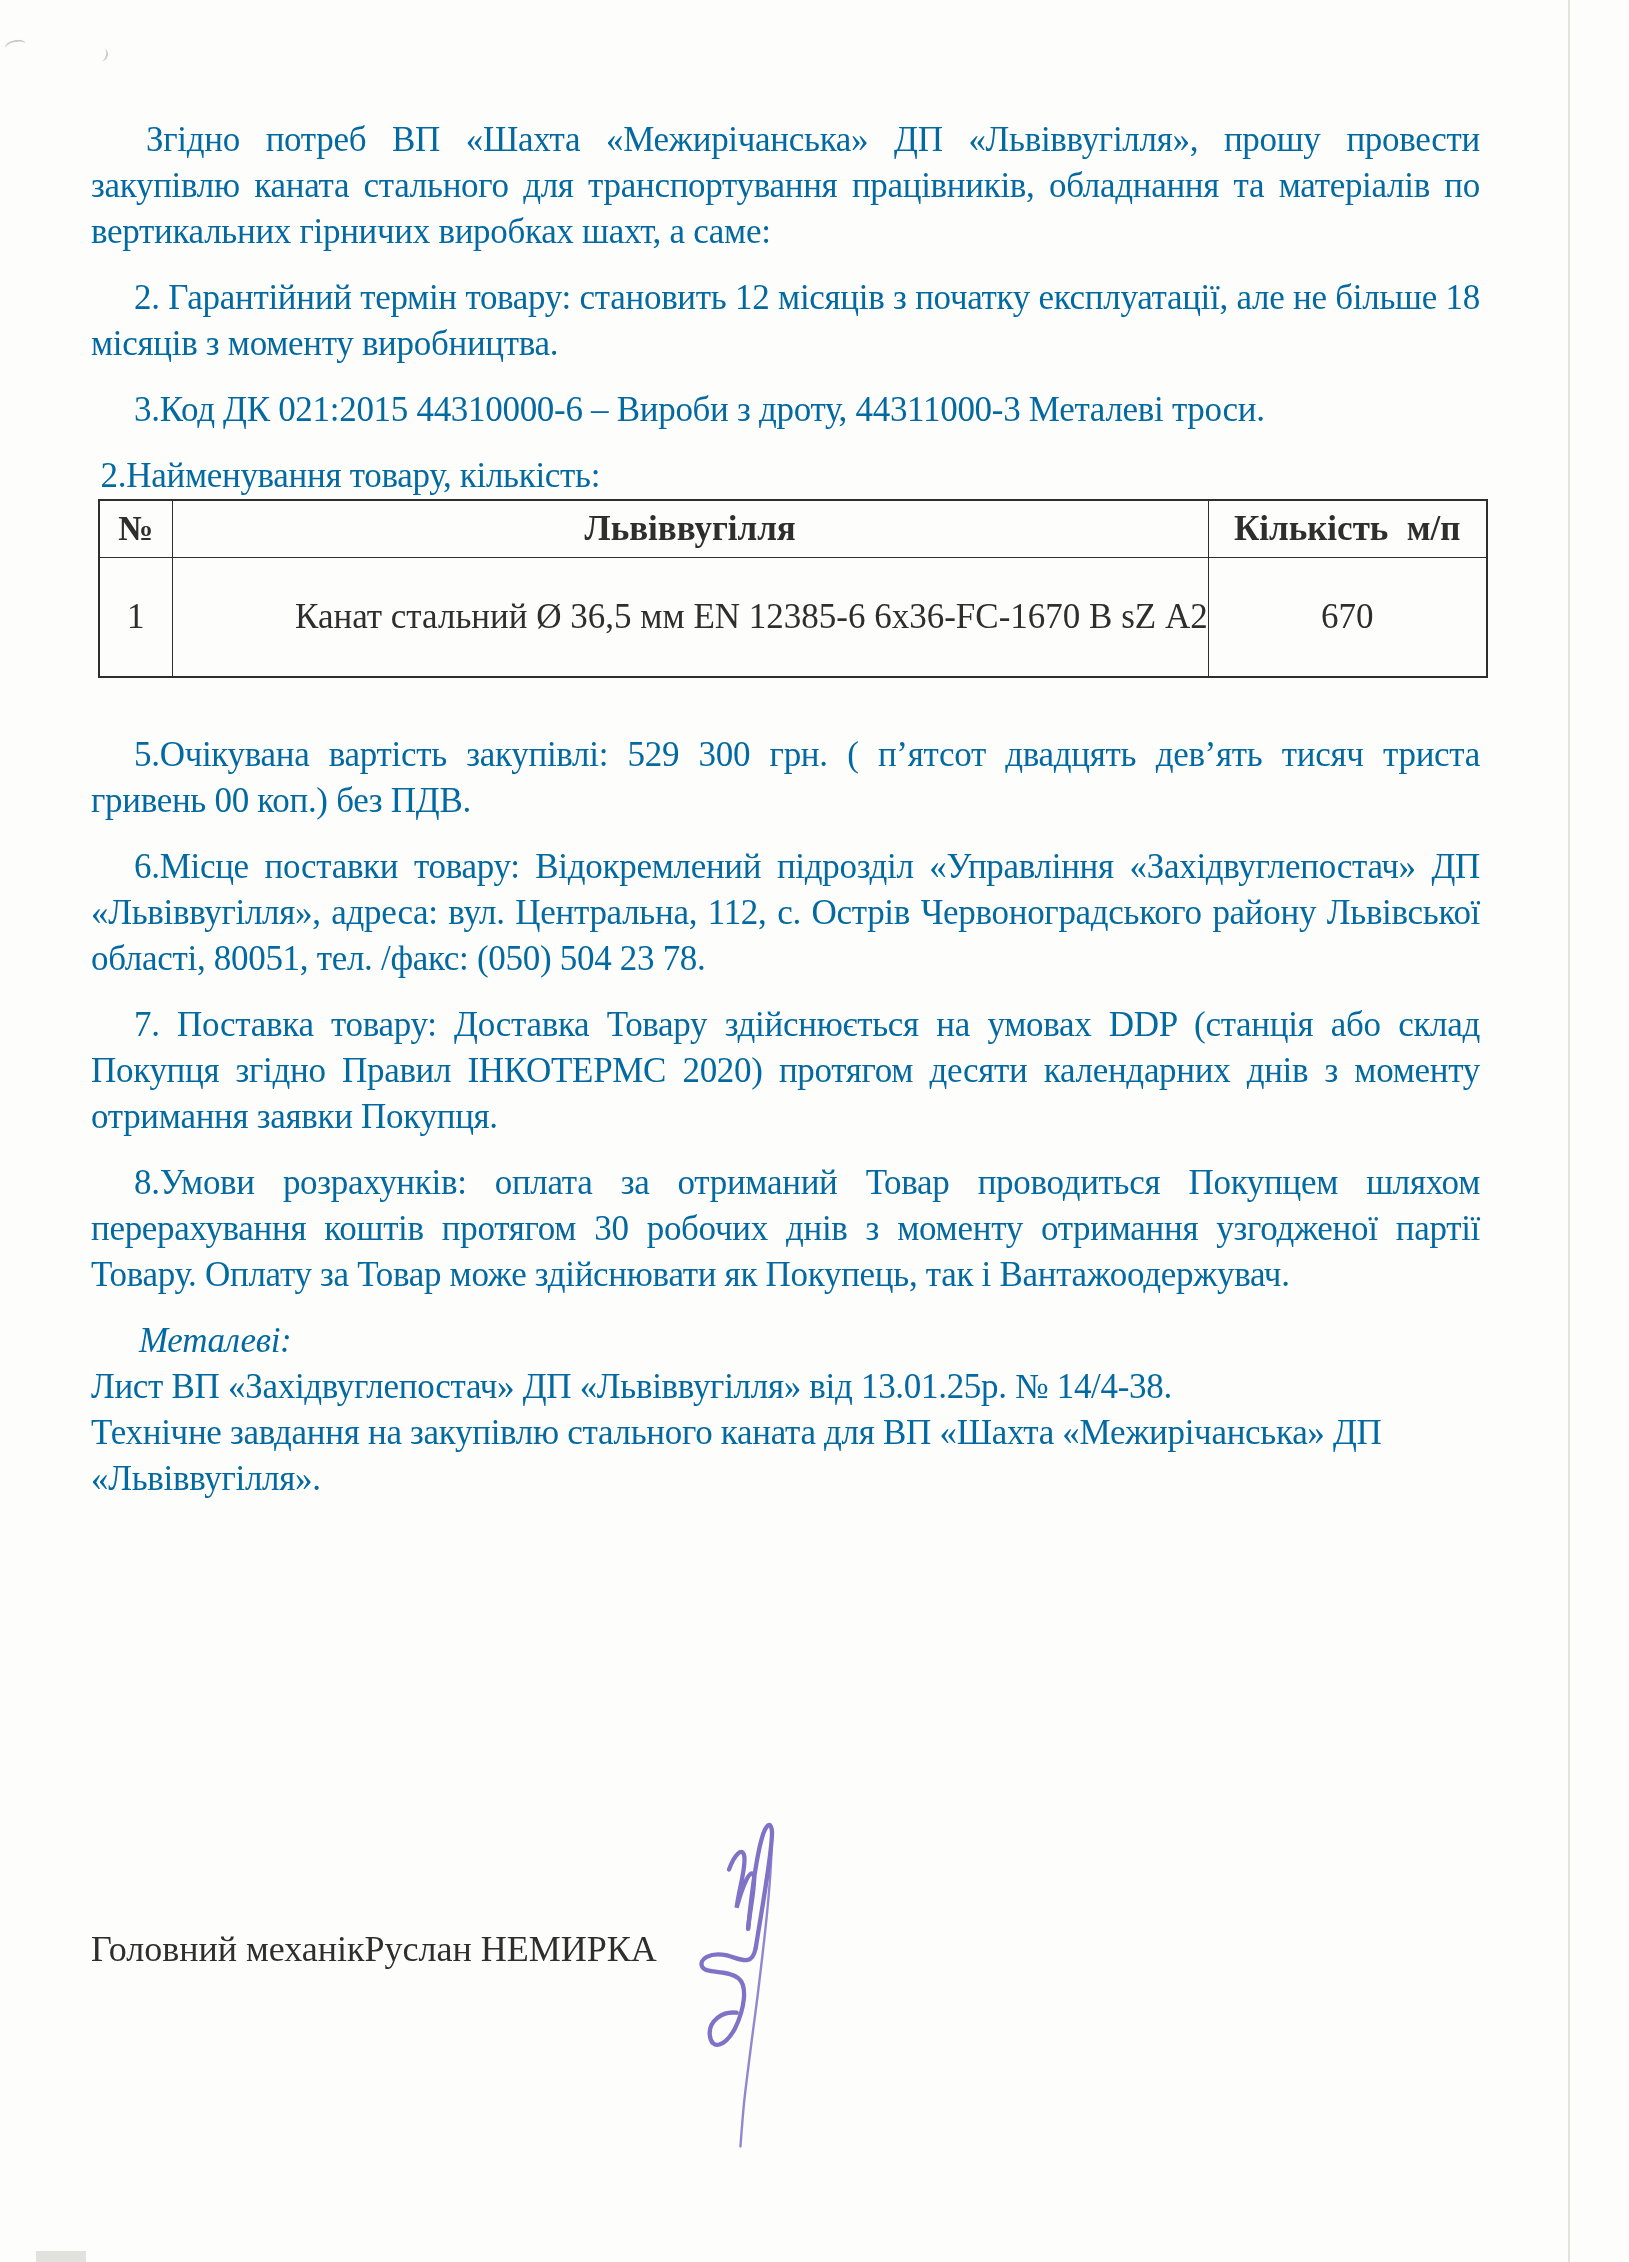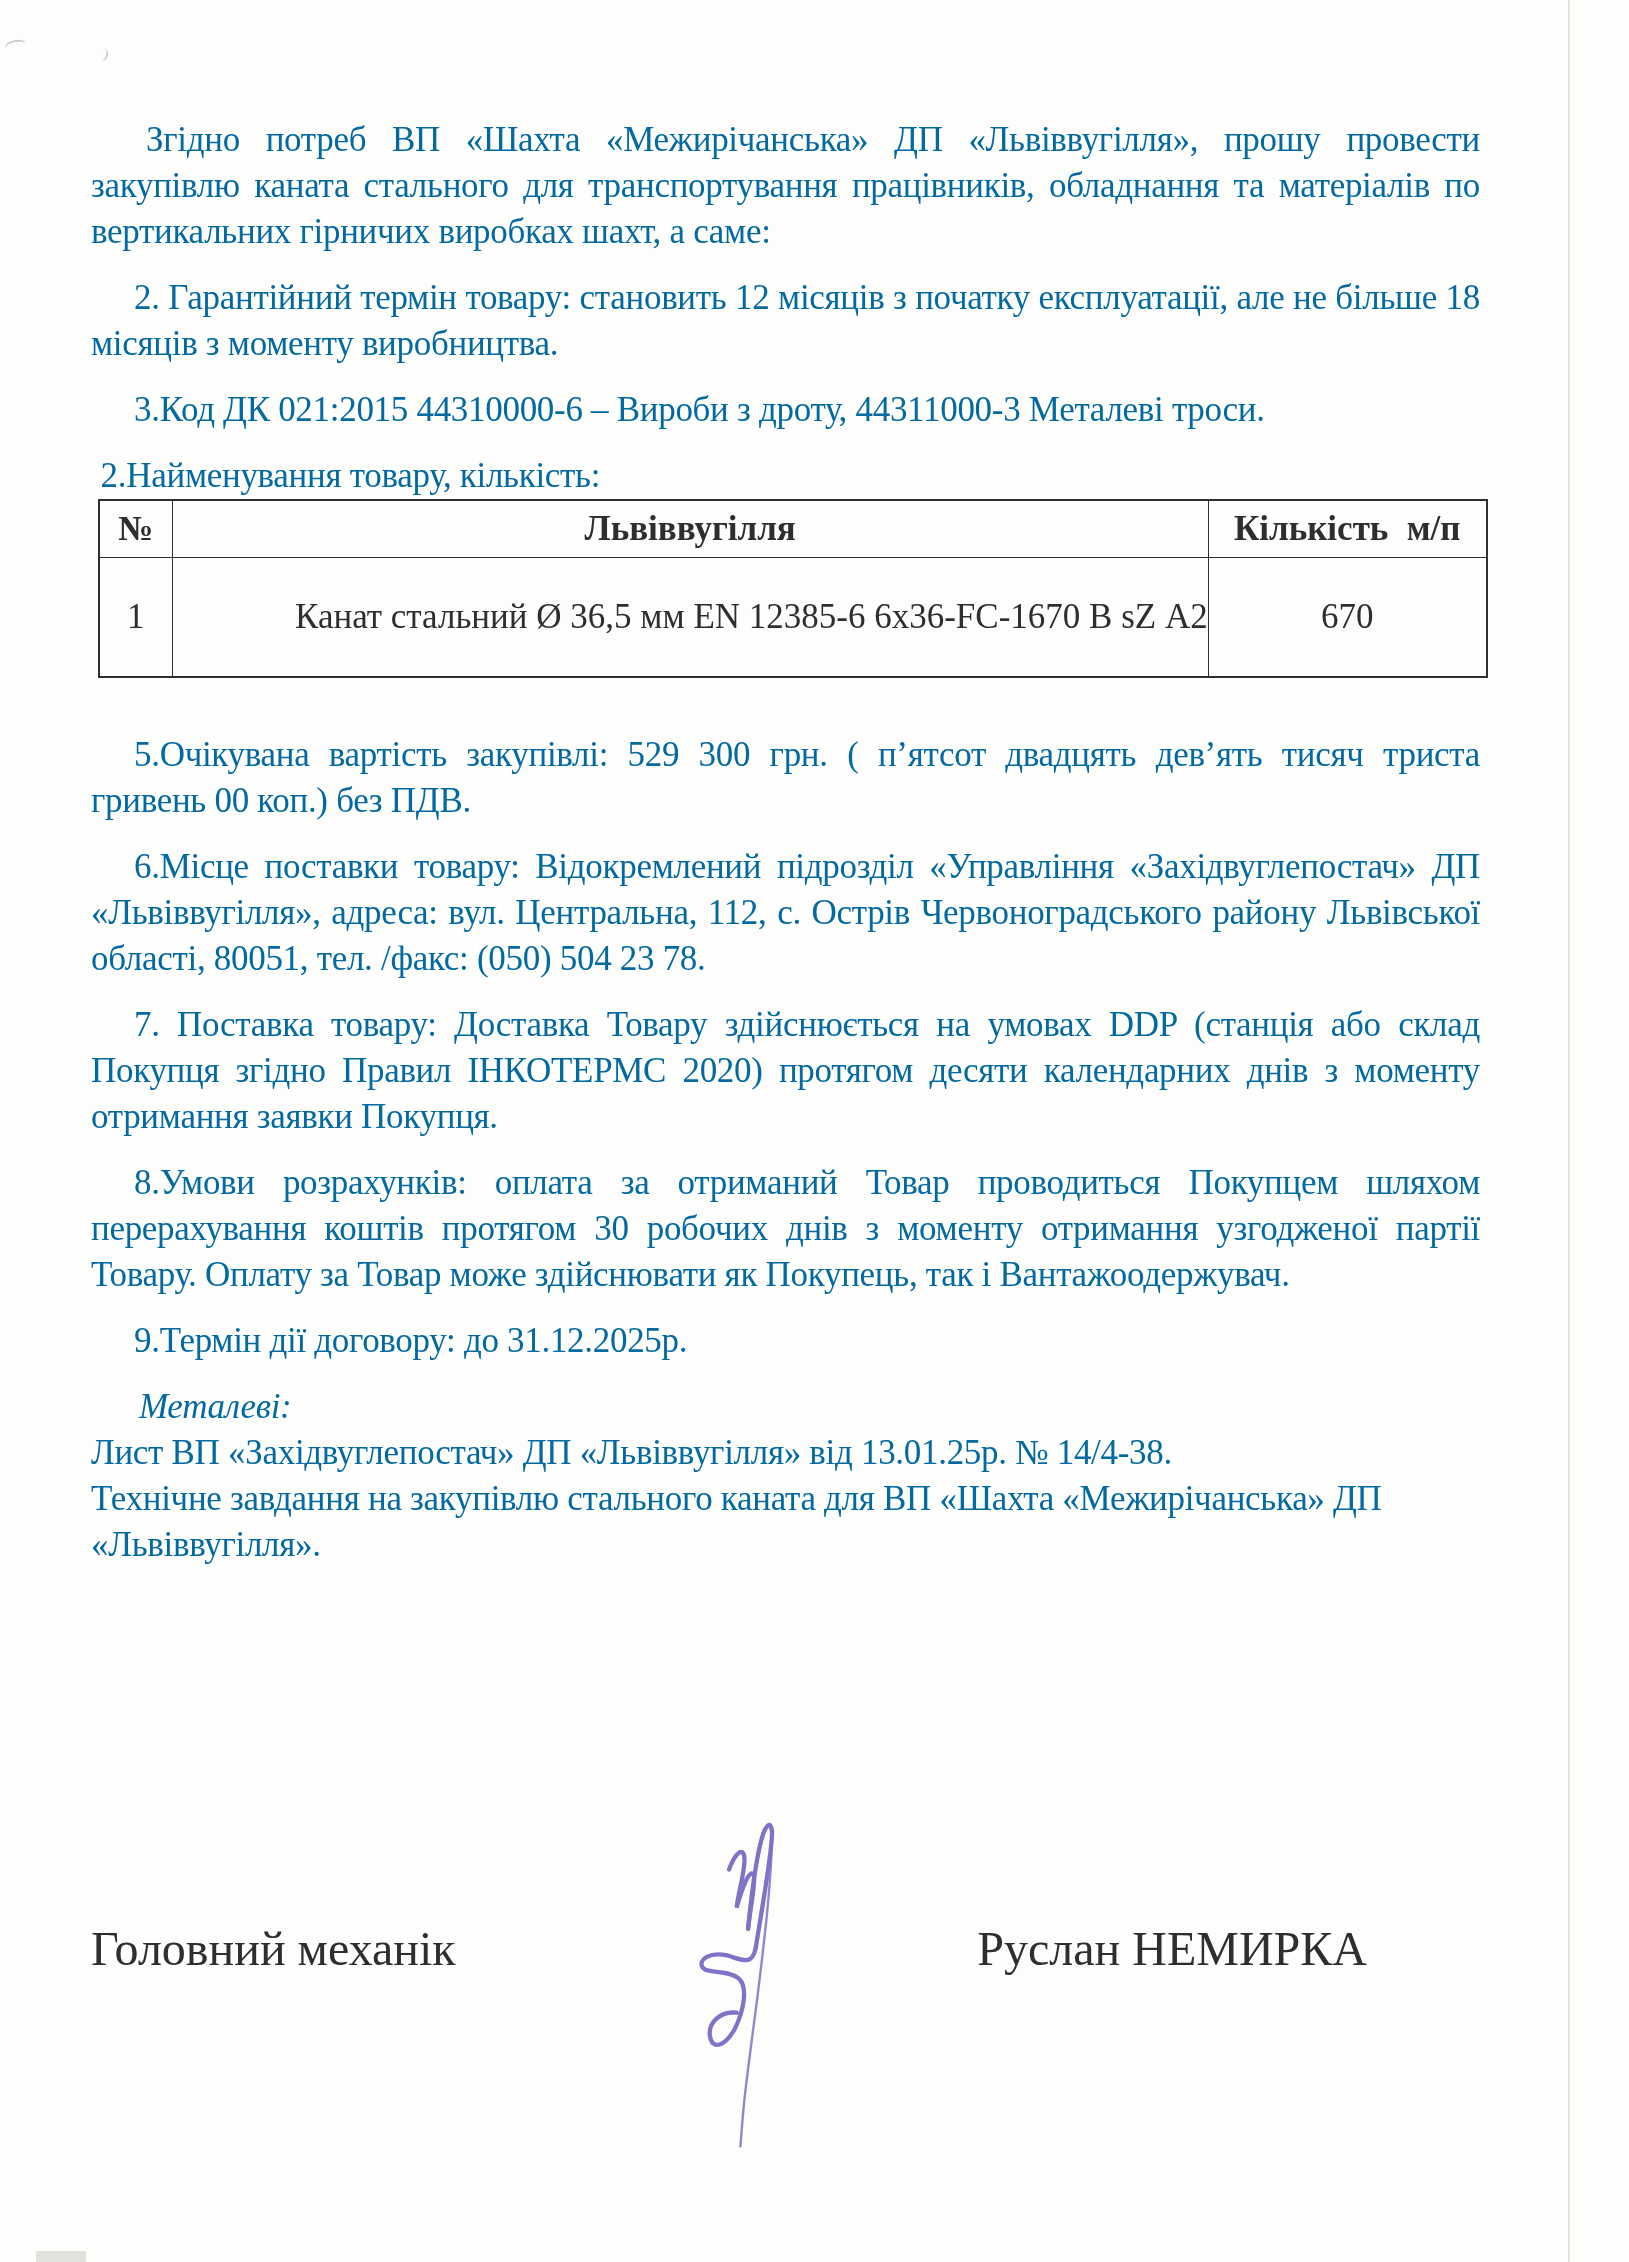--- a/index.html
+++ b/index.html
@@ -61,22 +61,22 @@
   .col-name{ width:1035px; }
   .col-qty { width:277px; text-align:center; }
   td.col-name { padding-left:17px; text-align:right; }
   th.col-qty  { word-spacing:9.6px; }
 
   .sig-row {
     position:absolute;
     left:91px; top:1926px;
     width:1276px;
     display:flex;
-    justify-content:space-between;
-    font-size:48px;
+    justify-content:flex-start;
+    font-size:36px;
     line-height:46px;
   }
   .signature-svg {
     position:absolute;
     left:660px; top:1795px;
     pointer-events:none;
   }
 
   
   .edge-line {
@@ -140,21 +140,20 @@
           <td class="col-name">Канат стальний  Ø 36,5 мм  EN 12385-6 6х36-FC-1670 В sZ А2</td>
           <td class="col-qty">670</td>
         </tr>
       </tbody>
     </table>
 
     <p class="para item gap-lg">5.Очікувана вартість закупівлі:  529 300 грн. ( п’ятсот двадцять дев’ять тисяч триста гривень 00 коп.) без ПДВ.</p>
     <p class="para item gap">6.Місце поставки товару: Відокремлений підрозділ «Управління «Західвуглепостач»  ДП «Львіввугілля»,  адреса: вул. Центральна, 112, с. Острів Червоноградського району Львівської області, 80051, тел. /факс: (050) 504 23 78.</p>
     <p class="para item gap">7. Поставка товару: Доставка Товару здійснюється на умовах DDP (станція або склад Покупця згідно Правил ІНКОТЕРМС 2020) протягом  десяти календарних днів  з моменту отримання заявки Покупця.</p>
     <p class="para item gap">8.Умови розрахунків: оплата  за отриманий  Товар проводиться Покупцем шляхом перерахування коштів протягом 30 робочих днів з моменту отримання узгодженої партії Товару. Оплату за Товар може здійснювати як Покупець, так і Вантажоодержувач.</p>
-    <p class="para item gap">9.Термін дії договору:  до 31.12.2025р.</p>
 
     <p class="para attach-label gap">Металеві:</p>
     <p class="para attach-line">Лист ВП «Західвуглепостач»  ДП «Львіввугілля» від  13.01.25р.  № 14/4-38.</p>
     <p class="para attach-line">Технічне завдання на закупівлю стального каната для ВП «Шахта «Межирічанська» ДП «Львіввугілля».</p>
 
   </div>
 
   <div class="sig-row">
     <span>Головний механік</span>
     <span>Руслан НЕМИРКА</span>

